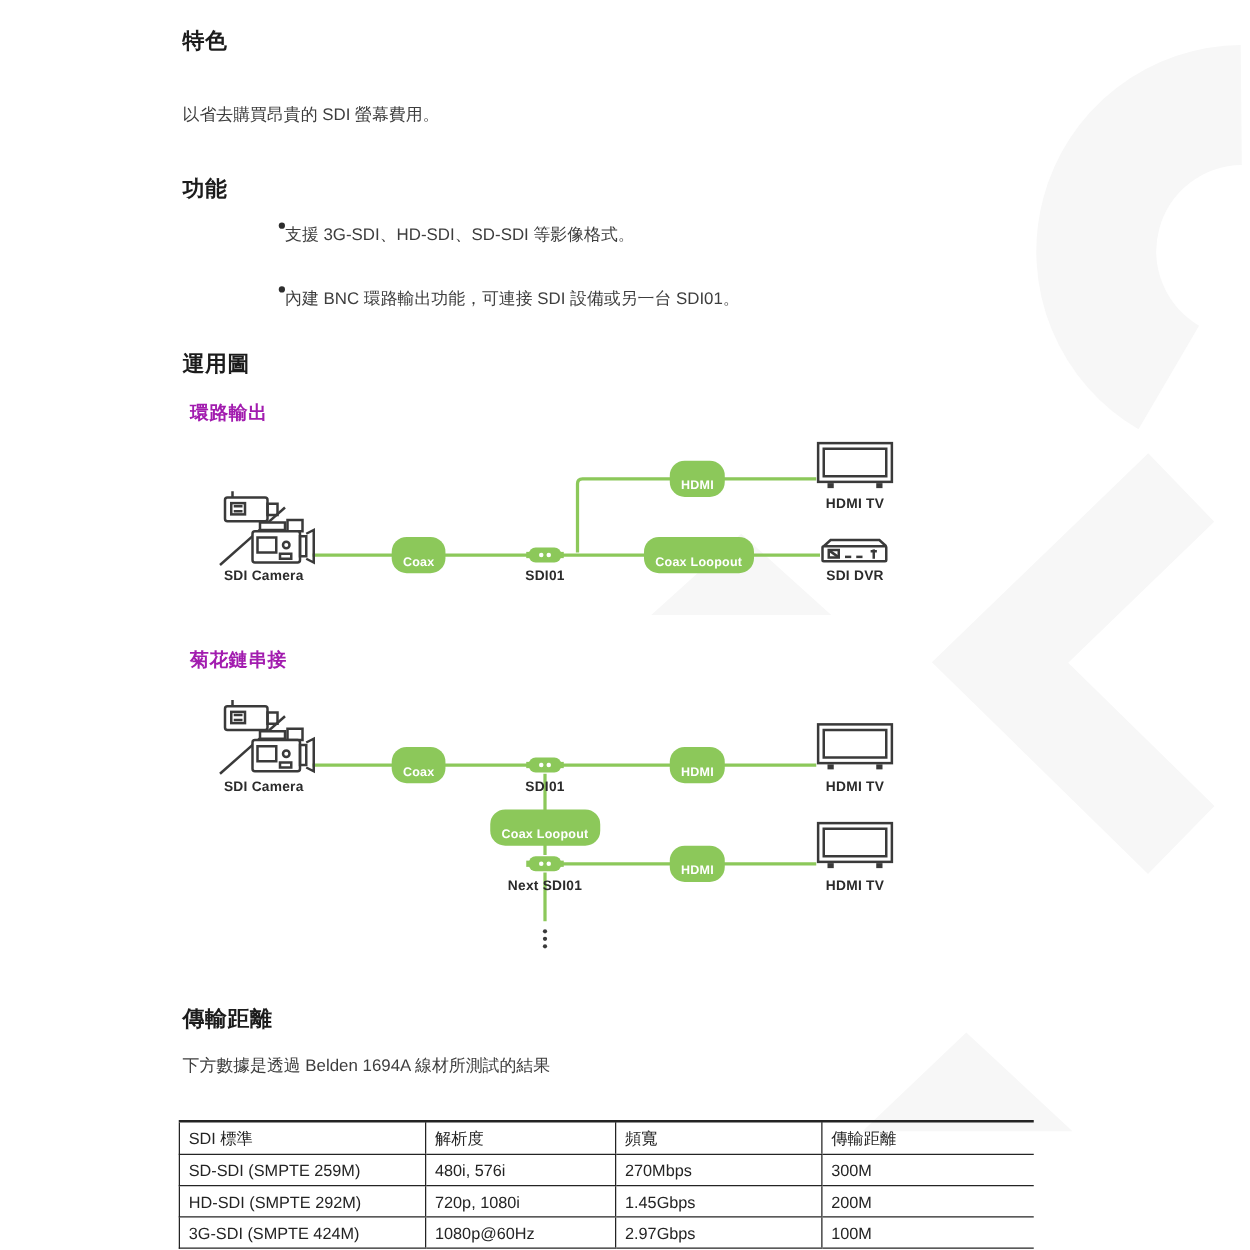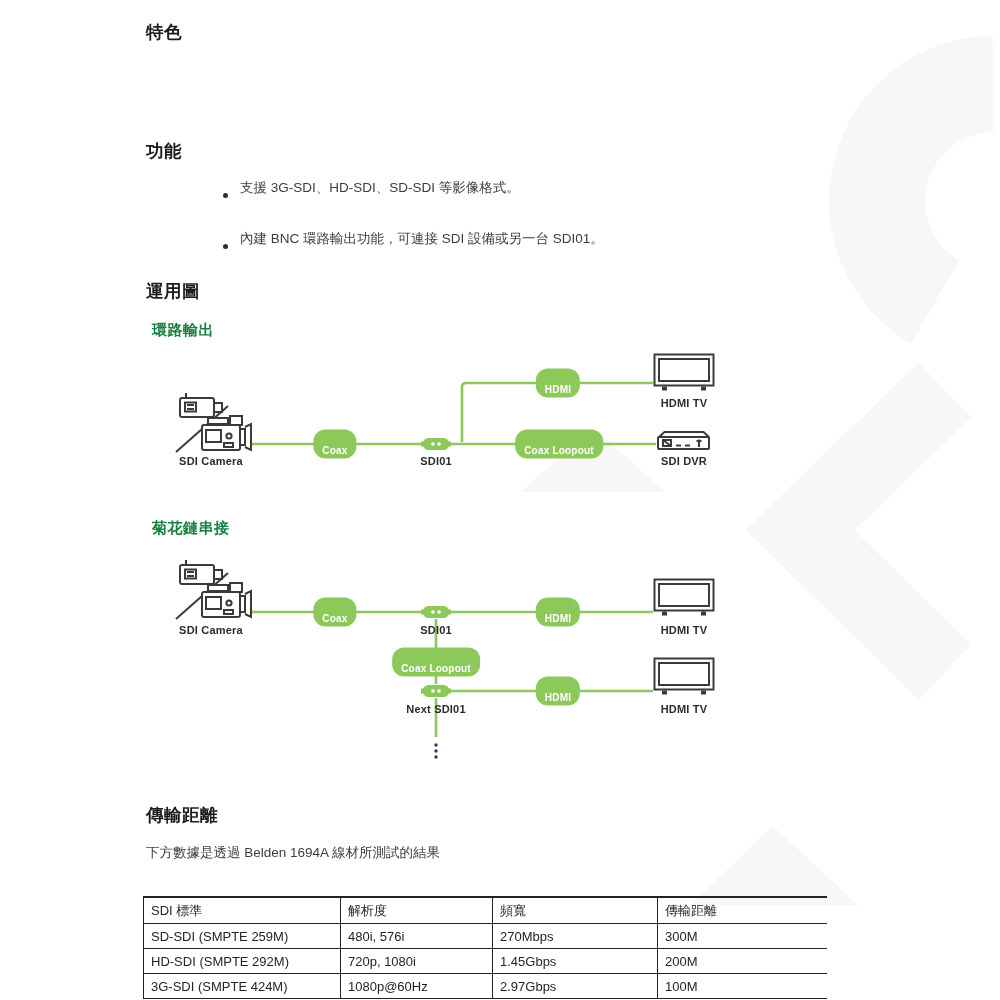--- a/index.html
+++ b/index.html
@@ -2,23 +2,23 @@
 <html style="--green: #8CC85A;"><head>
 <meta charset="utf-8">
 <style>
   html,body{margin:0;padding:0;background:#ffffff;}
   .page{position:relative;width:1000px;height:1000px;background:#fff;overflow:hidden;
         font-family:"Liberation Sans","DejaVu Sans",sans-serif;color:#2e2e2e;}
   .wm{position:absolute;inset:0;z-index:0;}
   .content{position:absolute;inset:0;z-index:1;}
   .abs{position:absolute;}
   h2.sec{margin:0;font-size:17.5px;font-weight:700;color:#1c1c1c;letter-spacing:.5px;}
-  h3.sub{margin:0;font-size:15px;font-weight:700;color:#15803d;letter-spacing:.5px;}
+  h3.sub{margin:0;font-size:15px;font-weight:700;color:#a21caf;letter-spacing:.5px;}
   .body-text{font-size:13.5px;color:#3d3d3d;line-height:20px;white-space:nowrap;}
-  .bullet-row{display:flex;align-items:flex-end;gap:12px;}
+  .bullet-row{display:flex;align-items:flex-start;gap:0;}
   .bullet-dot{width:5px;height:5px;border-radius:50%;background:#2e2e2e;flex:0 0 auto;}
   
   .diagram{position:absolute;}
   .diagram svg{position:absolute;left:0;top:0;overflow:visible;}
   .pill{position:absolute;transform:translate(-50%,-50%);background:var(--green,#8CC85A);
         color:#fff;font-weight:700;font-size:10px;line-height:1;padding:16px 9px 3px;
         border-radius:12px;white-space:nowrap;letter-spacing:.2px;}
   .dlabel{position:absolute;transform:translateX(-50%);font-size:11px;font-weight:700;
           color:#2b2b2b;white-space:nowrap;letter-spacing:.2px;}
   .icon-stroke{stroke:#3a3a3a;stroke-width:2;fill:none;}
@@ -91,20 +91,21 @@
         <rect class="dev-green" x="2" y="1" width="26" height="12" rx="5.5"></rect>
         <circle cx="12" cy="7" r="1.8" fill="#fff"></circle>
         <circle cx="18" cy="7" r="1.8" fill="#fff"></circle>
       </symbol>
     </defs>
   </svg>
 
   <div class="content">
 
     <h2 class="sec abs" style="left:146px;top:20px;">特色</h2>
+    <div class="body-text abs" style="left:146px;top:82px;">以省去購買昂貴的 SDI 螢幕費用。</div>
 
     <h2 class="sec abs" style="left:146px;top:139px;">功能</h2>
     <div class="bullet-row abs" style="left:223px;top:178px;">
       <span class="bullet-dot"></span>
       <span class="body-text">支援 3G-SDI、HD-SDI、SD-SDI 等影像格式。</span>
     </div>
     <div class="bullet-row abs" style="left:223px;top:229px;">
       <span class="bullet-dot"></span>
       <span class="body-text">內建 BNC 環路輸出功能，可連接 SDI 設備或另一台 SDI01。</span>
     </div>

